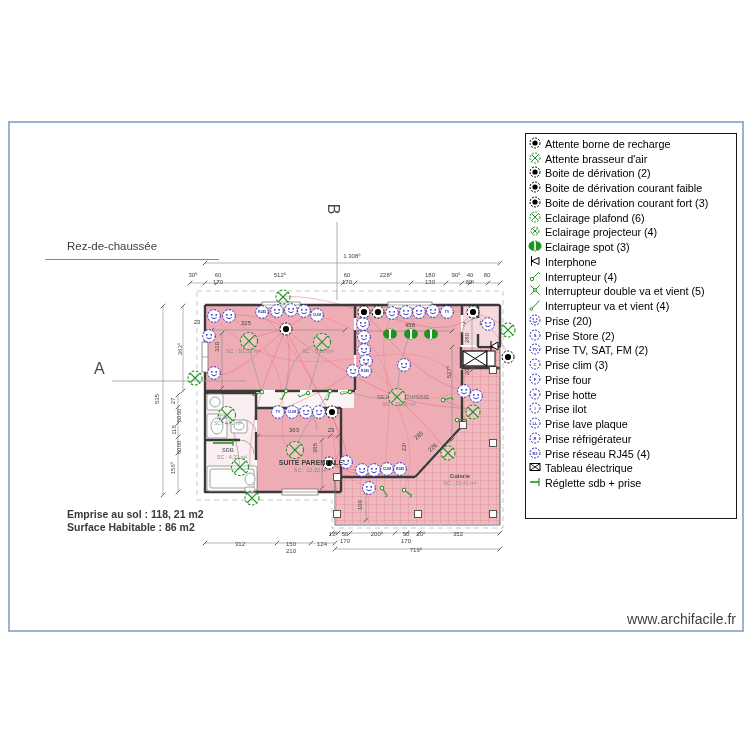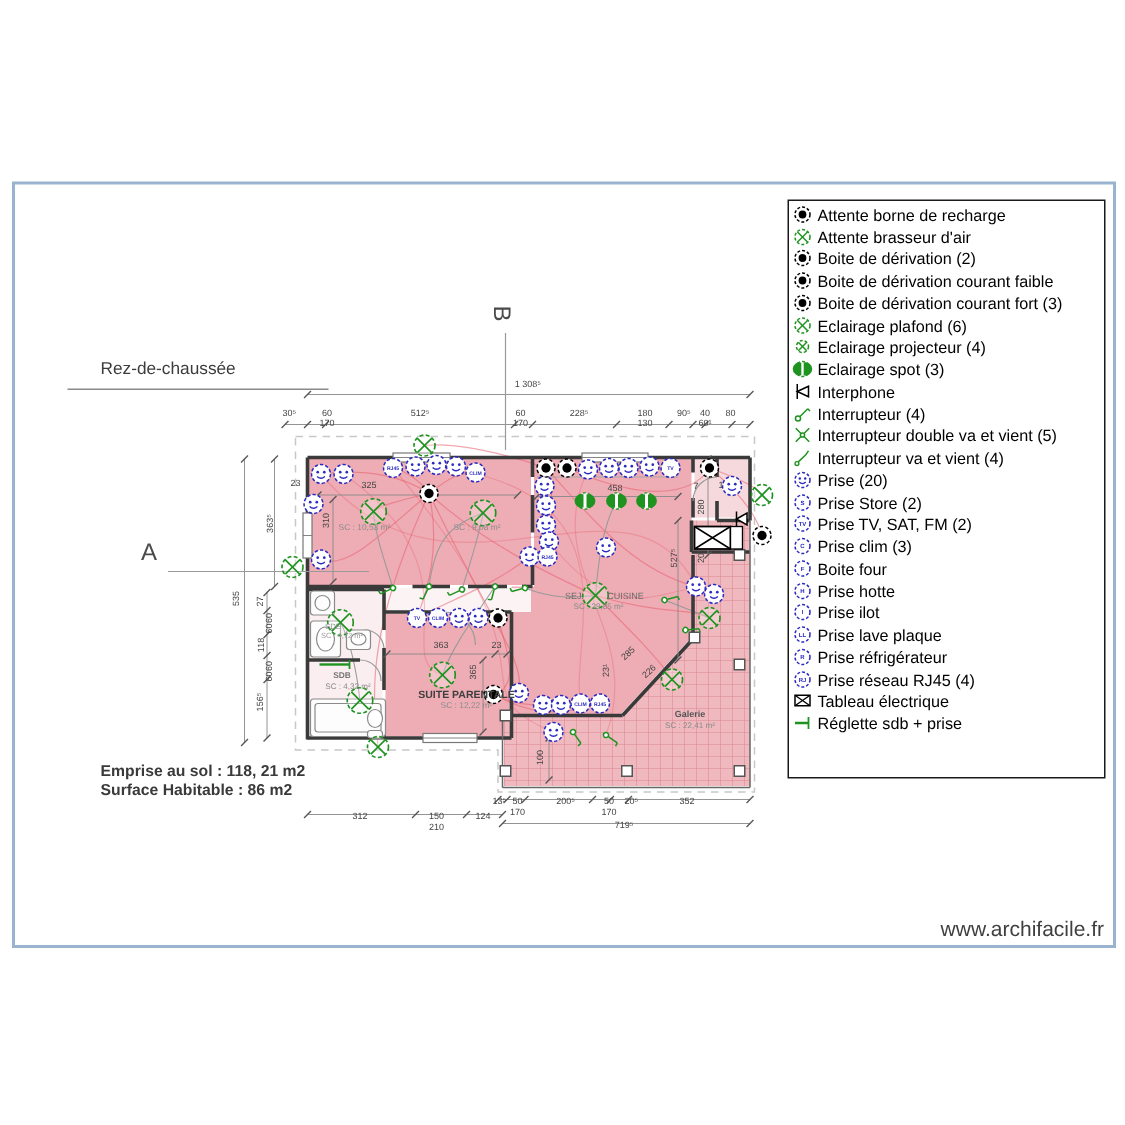--- a/index.html
+++ b/index.html
@@ -772,21 +772,21 @@
           <circle cx="7" cy="7" r="5" stroke="#2a2ac0" stroke-dasharray="2,1.3" fill="#fff" stroke-width="1"></circle>
           <text x="7" y="8.6" font-size="4" font-weight="bold" fill="#2a2ac0" text-anchor="middle" font-family="&quot;Liberation Sans&quot;,sans-serif">C</text>
         </svg>
         <span>Prise clim (3)</span>
       </div>
       <div class="lrow">
         <svg width="14" height="14">
           <circle cx="7" cy="7" r="5" stroke="#2a2ac0" stroke-dasharray="2,1.3" fill="#fff" stroke-width="1"></circle>
           <text x="7" y="8.6" font-size="4" font-weight="bold" fill="#2a2ac0" text-anchor="middle" font-family="&quot;Liberation Sans&quot;,sans-serif">F</text>
         </svg>
-        <span>Boite four</span>
+        <span>Prise four</span>
       </div>
       <div class="lrow">
         <svg width="14" height="14">
           <circle cx="7" cy="7" r="5" stroke="#2a2ac0" stroke-dasharray="2,1.3" fill="#fff" stroke-width="1"></circle>
           <text x="7" y="8.6" font-size="4" font-weight="bold" fill="#2a2ac0" text-anchor="middle" font-family="&quot;Liberation Sans&quot;,sans-serif">H</text>
         </svg>
         <span>Prise hotte</span>
       </div>
       <div class="lrow">
         <svg width="14" height="14">

